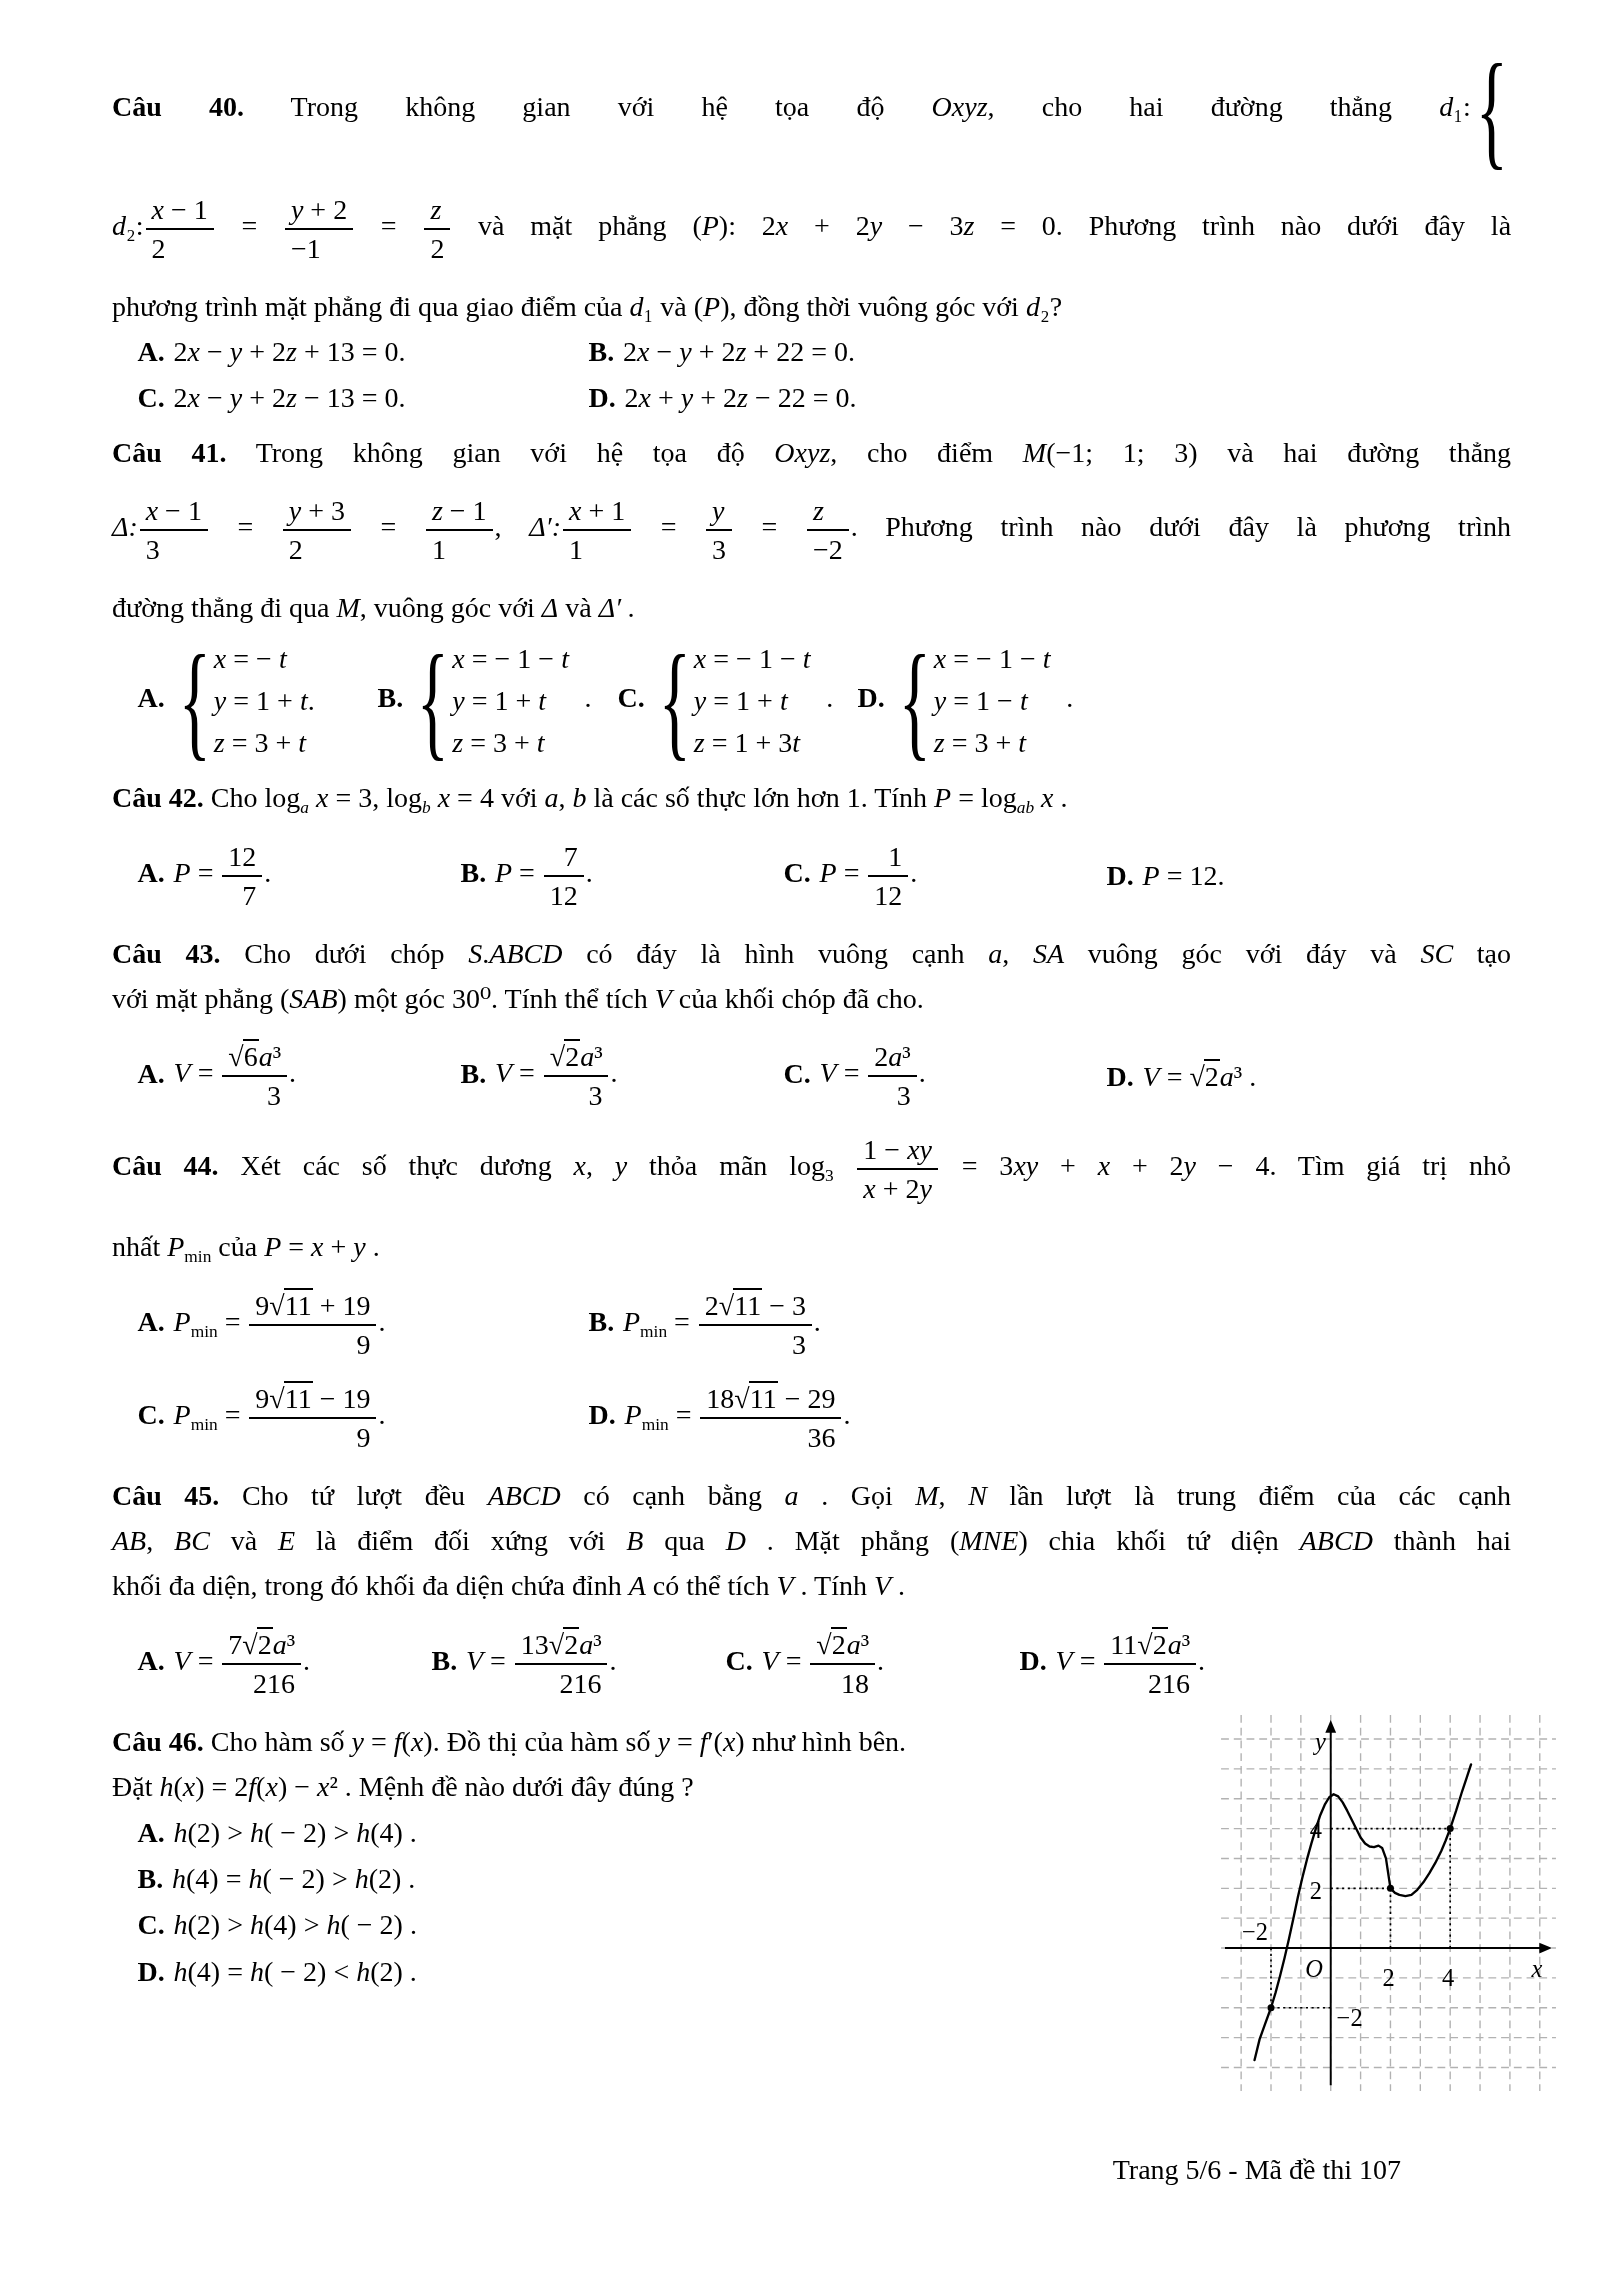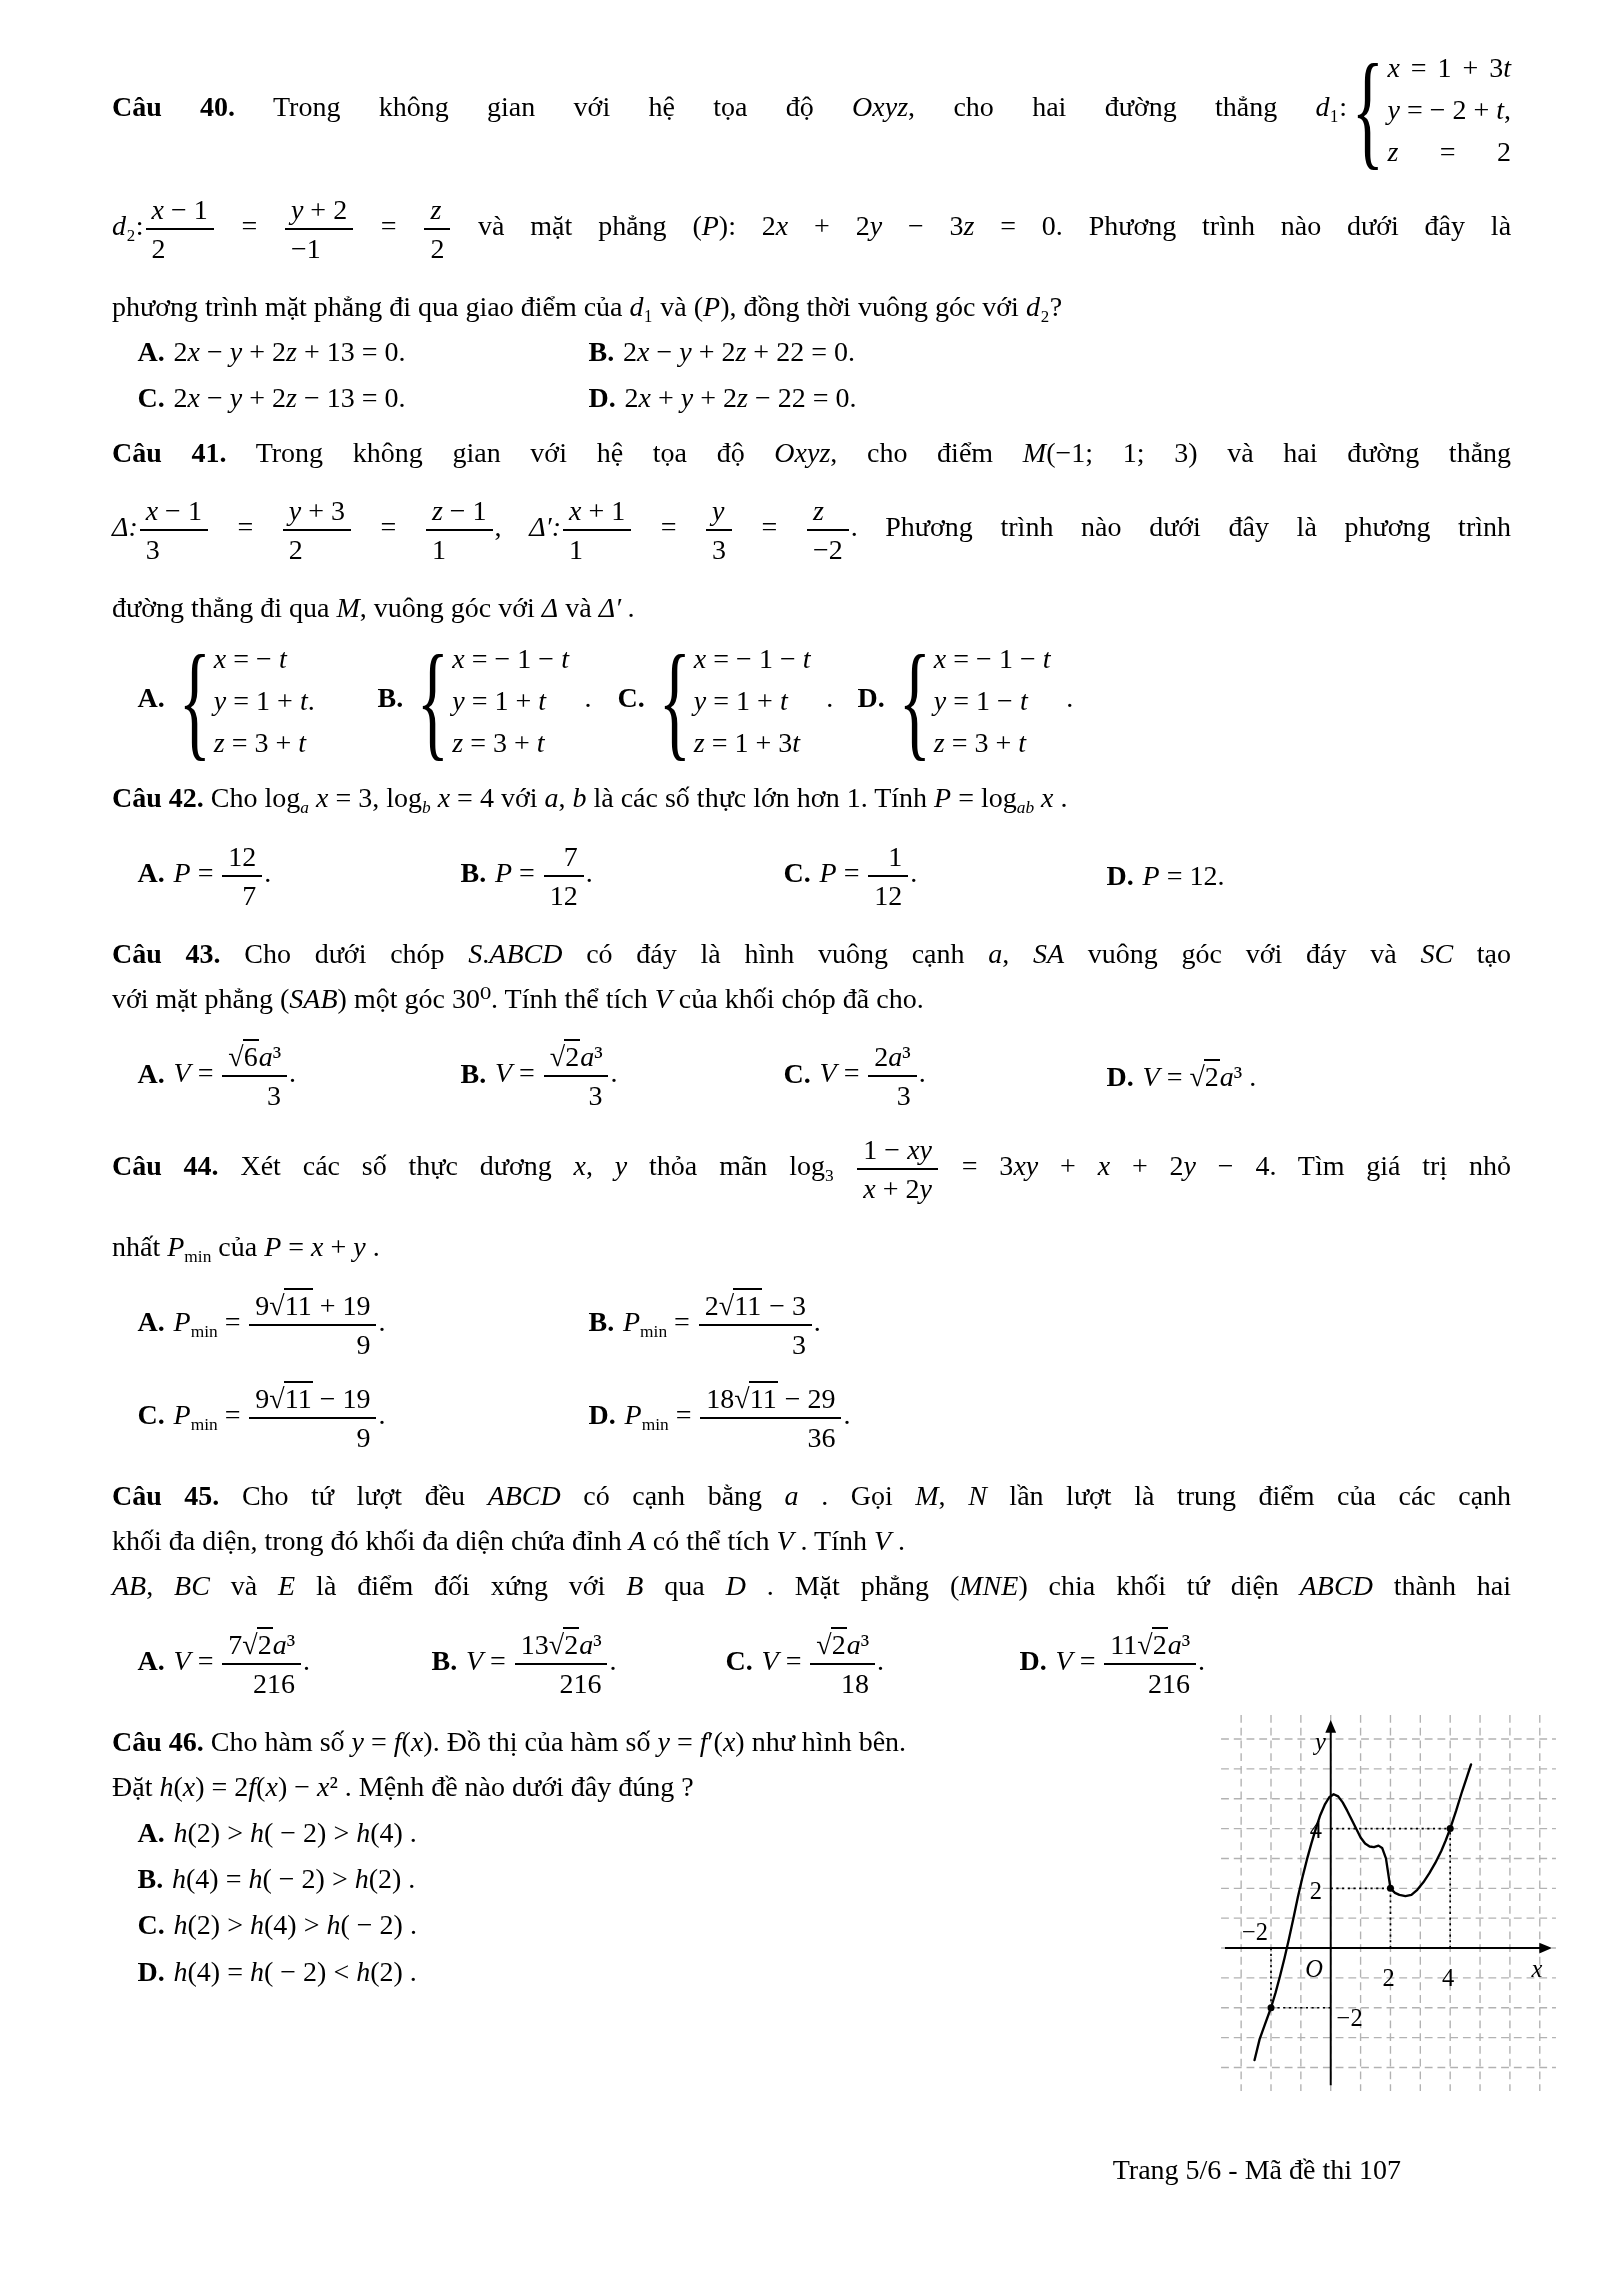--- a/index.html
+++ b/index.html
@@ -49,25 +49,20 @@
 <div class="page">
 
   <section class="q">
     <div class="ln jl">
       <span class="ql">Câu 40.</span>
       <span>Trong không gian với hệ tọa độ</span>
       <span><i>Oxyz</i>,</span>
       <span>cho hai đường thẳng</span>
       <span><i>d</i>₁:</span><span class="sys">
           <span class="brace">{</span>
-          <span class="srows">
-            <span class="srow"><i>x</i> = 1 + 3<i>t</i></span>
-            <span class="srow"><i>y</i> = − 2 + <i>t</i>,</span>
-            <span class="srow"><i>z</i> = 2</span>
-          </span>
         </span>
     </div>
     <div class="ln jl fr-row">
       <span><i>d</i>₂:</span><span class="frac"><span class="num"><i>x</i> − 1</span><span class="den">2</span></span>
       <span>=</span>
       <span class="frac"><span class="num"><i>y</i> + 2</span><span class="den">−1</span></span>
       <span>=</span>
       <span class="frac"><span class="num"><i>z</i></span><span class="den">2</span></span>
       <span>và mặt phẳng</span>
       <span>(<i>P</i>): 2<i>x</i> + 2<i>y</i> − 3<i>z</i> = 0.</span>
@@ -240,41 +235,41 @@
     <div class="ln jl">
       <span class="ql">Câu 45.</span>
       <span>Cho tứ lượt đều</span>
       <span><i>ABCD</i></span>
       <span>có cạnh bằng</span>
       <span><i>a</i> .</span>
       <span>Gọi</span>
       <span><i>M</i>, <i>N</i></span>
       <span>lần lượt là trung điểm của các cạnh</span>
     </div>
-    <div class="ln">
-      <span>khối đa diện, trong đó khối đa diện chứa đỉnh</span>
-      <span><i>A</i></span>
-      <span>có thể tích</span>
-      <span><i>V</i> .</span>
-      <span>Tính</span>
-      <span><i>V</i> .</span>
-    </div>
     <div class="ln jl">
       <span><i>AB</i>, <i>BC</i></span>
       <span>và</span>
       <span><i>E</i></span>
       <span>là điểm đối xứng với</span>
       <span><i>B</i></span>
       <span>qua</span>
       <span><i>D</i> .</span>
       <span>Mặt phẳng</span>
       <span>(<i>MNE</i>)</span>
       <span>chia khối tứ diện</span>
       <span><i>ABCD</i></span>
       <span>thành hai</span>
+    </div>
+    <div class="ln">
+      <span>khối đa diện, trong đó khối đa diện chứa đỉnh</span>
+      <span><i>A</i></span>
+      <span>có thể tích</span>
+      <span><i>V</i> .</span>
+      <span>Tính</span>
+      <span><i>V</i> .</span>
     </div>
     <div class="optrow fr-row">
       <span class="c300"><b class="ol">A.</b><span><i>V</i> =</span> <span class="frac"><span class="num"><span>7</span><span class="rsign">√</span><span class="rad">2</span><span><i>a</i>³</span></span><span class="den">216</span></span><span>.</span></span>
       <span class="c300"><b class="ol">B.</b><span><i>V</i> =</span> <span class="frac"><span class="num"><span>13</span><span class="rsign">√</span><span class="rad">2</span><span><i>a</i>³</span></span><span class="den">216</span></span><span>.</span></span>
       <span class="c300"><b class="ol">C.</b><span><i>V</i> =</span> <span class="frac"><span class="num"><span></span><span class="rsign">√</span><span class="rad">2</span><span><i>a</i>³</span></span><span class="den">18</span></span><span>.</span></span>
       <span><b class="ol">D.</b><span><i>V</i> =</span> <span class="frac"><span class="num"><span>11</span><span class="rsign">√</span><span class="rad">2</span><span><i>a</i>³</span></span><span class="den">216</span></span><span>.</span></span>
     </div>
   </section>
 
   <section class="q q46wrap">

